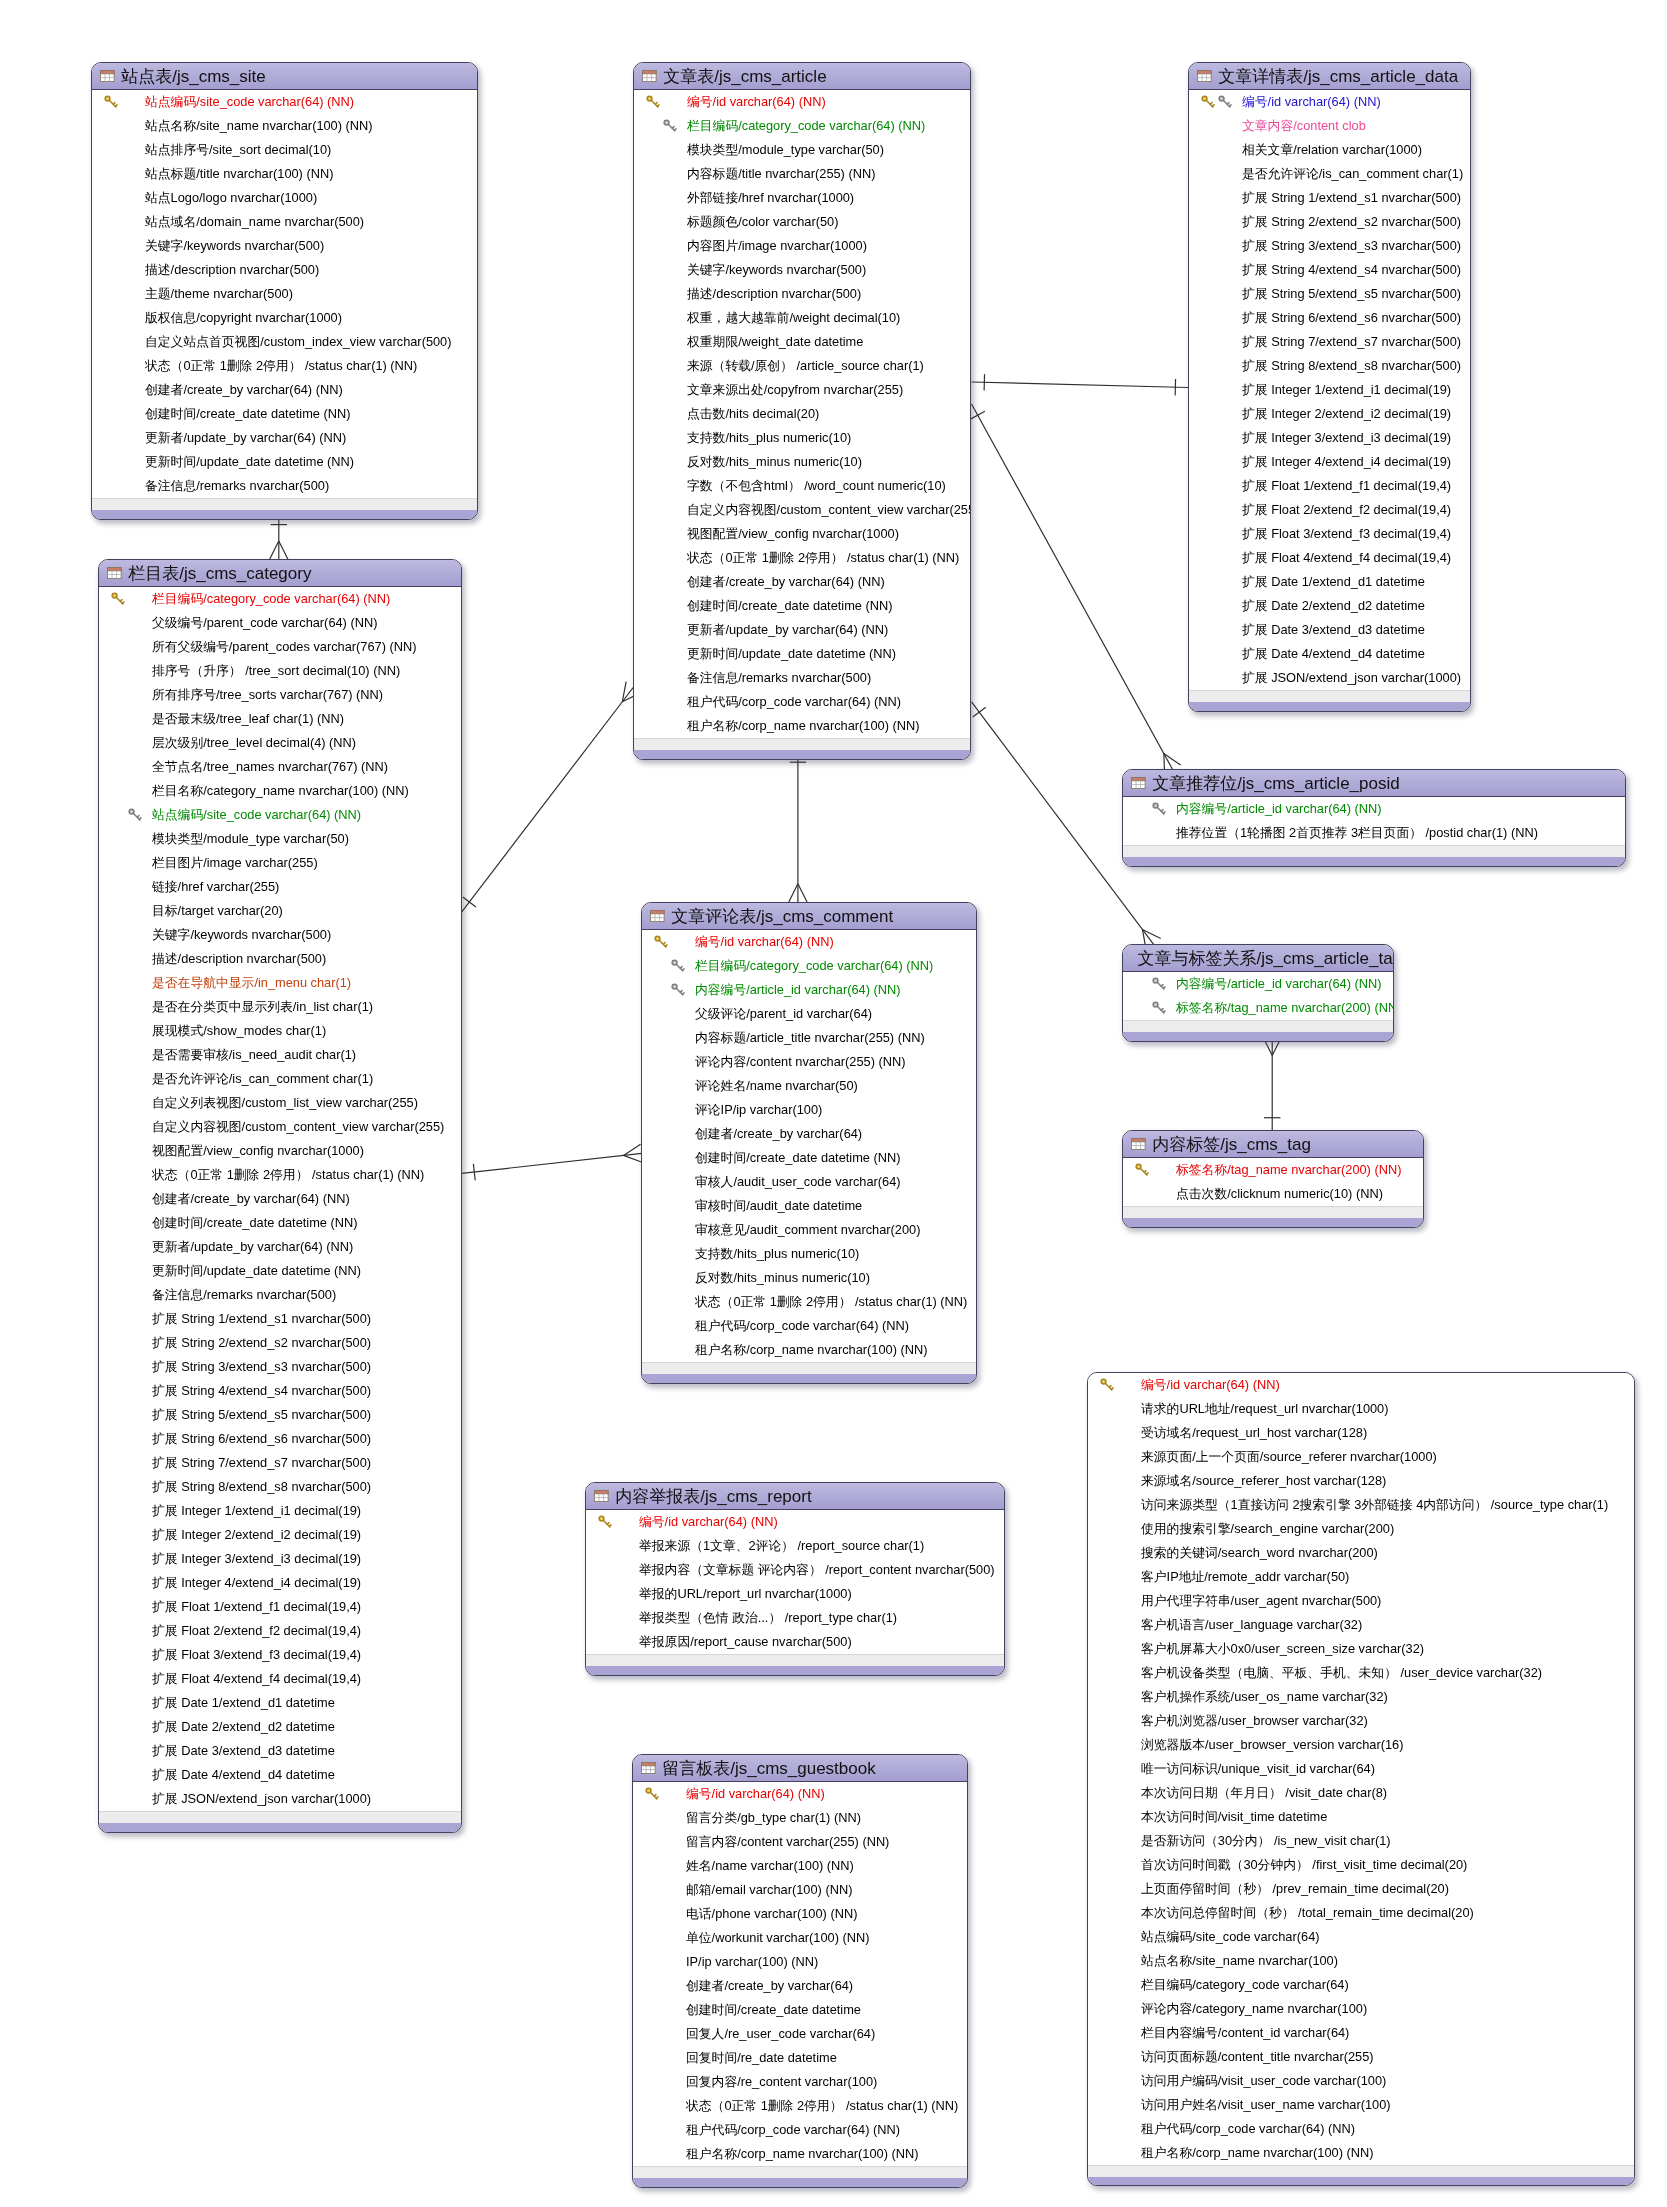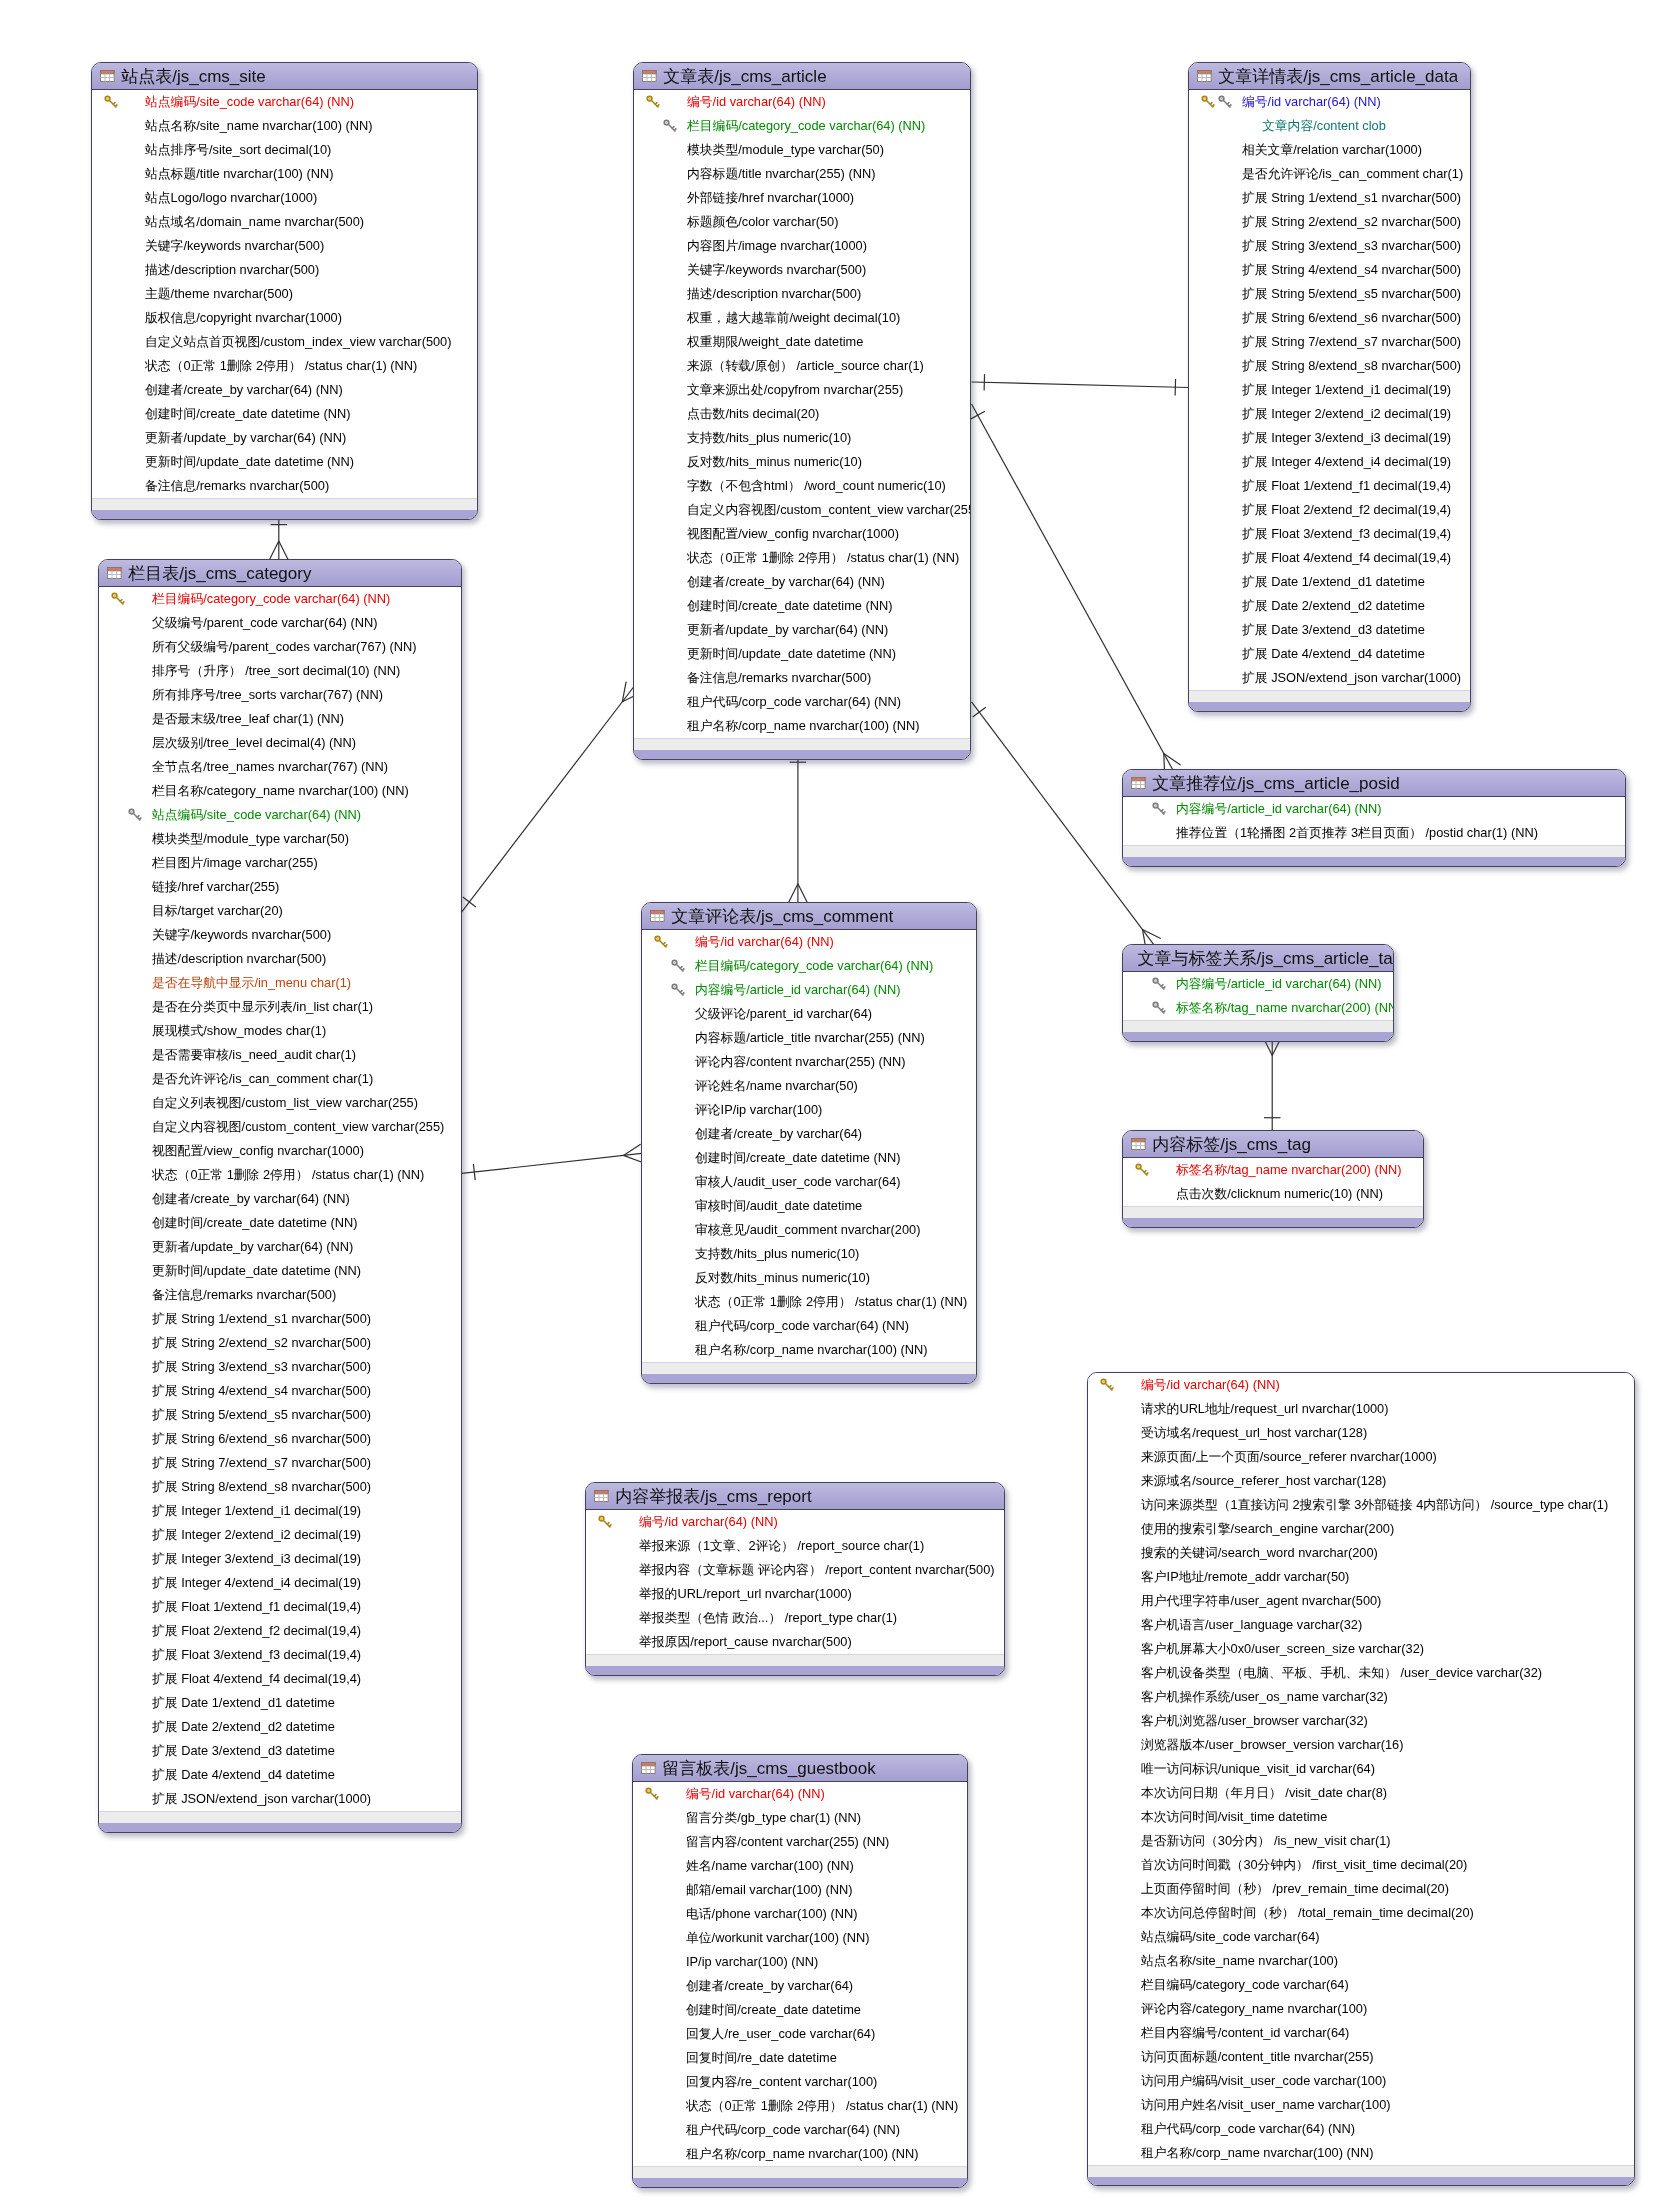--- a/index.html
+++ b/index.html
@@ -297,21 +297,21 @@
               <path d="M13.6 13.6 L15.3 11.9"></path>
             </g>
           </svg><svg class="key k2" width="15.5" height="15.5" viewBox="0 0 17 17">
             <g fill="none" stroke="#7d7d7d" stroke-width="1.7" stroke-linecap="round">
               <circle cx="5" cy="5" r="2.6" fill="#cfcfcf"></circle>
               <path d="M7.1 7.1 L14.2 14.2"></path>
               <path d="M11.3 11.3 L13.1 9.5"></path>
               <path d="M13.6 13.6 L15.3 11.9"></path>
             </g>
           </svg><span style="color: rgb(32, 20, 204);">编号/id varchar(64) (NN)</span></div>
-        <div class="row"><span style="color: #0f766e; margin-left: 20px;">文章内容/content clob</span></div>
+        <div class="row"><span style="color: #ec4899;">文章内容/content clob</span></div>
         <div class="row"><span style="color: rgb(0, 0, 0);">相关文章/relation varchar(1000)</span></div>
         <div class="row"><span style="color: rgb(0, 0, 0);">是否允许评论/is_can_comment char(1)</span></div>
         <div class="row"><span style="color: rgb(0, 0, 0);">扩展 String 1/extend_s1 nvarchar(500)</span></div>
         <div class="row"><span style="color: rgb(0, 0, 0);">扩展 String 2/extend_s2 nvarchar(500)</span></div>
         <div class="row"><span style="color: rgb(0, 0, 0);">扩展 String 3/extend_s3 nvarchar(500)</span></div>
         <div class="row"><span style="color: rgb(0, 0, 0);">扩展 String 4/extend_s4 nvarchar(500)</span></div>
         <div class="row"><span style="color: rgb(0, 0, 0);">扩展 String 5/extend_s5 nvarchar(500)</span></div>
         <div class="row"><span style="color: rgb(0, 0, 0);">扩展 String 6/extend_s6 nvarchar(500)</span></div>
         <div class="row"><span style="color: rgb(0, 0, 0);">扩展 String 7/extend_s7 nvarchar(500)</span></div>
         <div class="row"><span style="color: rgb(0, 0, 0);">扩展 String 8/extend_s8 nvarchar(500)</span></div>

